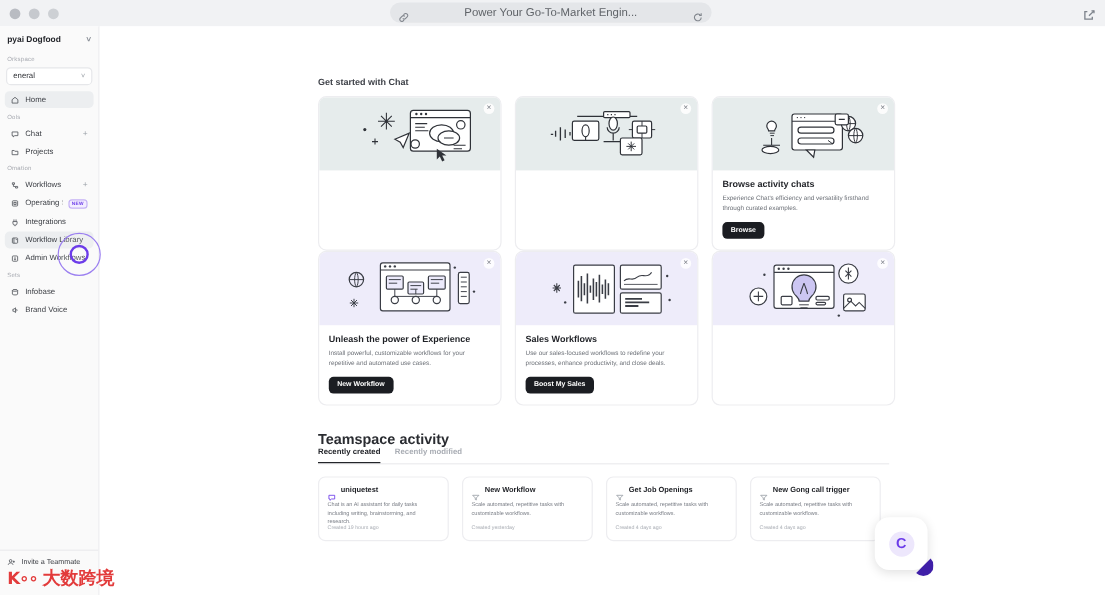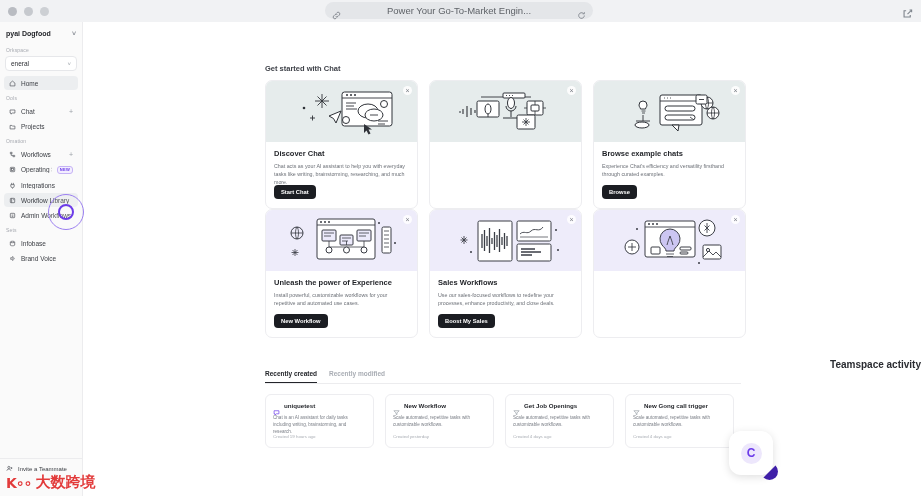--- a/index.html
+++ b/index.html
@@ -141,21 +141,21 @@
   .card-body { padding: 7px 8px 9px 8px; }
   .card-title { font-size: 7.5px; font-weight: bold; color: #1f2126; }
   .card-desc { font-size: 5.3px; color: #6c7077; line-height: 8px; margin-top: 4px; height: 16px; }
   .card-btn {
     display: inline-block; margin-top: 7px;
     background: #1b1d22; color: #fff; font-size: 5.8px; font-weight: bold;
     border-radius: 4px; padding: 4px 7px;
   }
 
   
-  .activity-title { font-size: 10px; font-weight: bold; color: #2a2c31; margin: 21px 0 0 0; text-align: right; }
+  .activity-title { font-size: 12px; font-weight: bold; color: #2a2c31; margin: 21px 0 0 0; }
   .tabs { display: flex; gap: 12px; border-bottom: 1px solid #ececee; width: 476px; }
   .tab { font-size: 6.5px; font-weight: bold; color: #a9adb4; padding-bottom: 5px; }
   .tab.active { color: #23252a; border-bottom: 1.5px solid #23252a; }
   .act-row { display: flex; gap: 11px; margin-top: 10px; }
   .act-card {
     width: 109px; border: 1px solid #ededf0; border-radius: 6px;
     padding: 7px 7px 8px 7px; background: #fff;
   }
   .act-head { display: flex; align-items: center; gap: 4px; }
   .act-head .ico { width: 7px; height: 7px; color: #6c3ce9; flex: none; }
@@ -368,25 +368,20 @@
               <ellipse cx="92" cy="29" rx="9" ry="6" fill="#fff"></ellipse>
               <path d="M88 29h8" stroke-width=".9"></path>
               <circle cx="102" cy="18" r="3.5"></circle>
               <path d="M96 35h10M96 38h7" stroke-width=".9"></path>
               <path d="M47 30l12-5-5 12-2.5-4.5z" fill="#fff"></path>
               <circle cx="64" cy="34" r="3.5" fill="#fff"></circle>
               <path d="M82 38l0 9 2.5-2.5 2 4 2-1-2-4h3.5z" fill="#2f3238" stroke="none"></path>
             </svg>
           </div>
           <div class="card-close">×</div>
-          <div class="card-body">
-            <div class="card-title">Discover Chat</div>
-            <div class="card-desc">Chat acts as your AI assistant to help you with everyday tasks like writing, brainstorming, researching, and much more.</div>
-            <div class="card-btn">Start Chat</div>
-          </div>
         </div>
 
         <div class="card">
           <div class="card-art art-chat">
             <svg width="110" height="50" viewBox="0 0 110 50" fill="none" stroke="#2f3238" stroke-width="1">
               <path d="M30 10h50" stroke-width=".9"></path>
               <rect x="52" y="6" width="22" height="5" rx="1" fill="#fff"></rect>
               <path d="M55 8.5h1M58 8.5h1M61 8.5h1" stroke-width=".9"></path>
               <rect x="26" y="14" width="22" height="16" rx="1.5" fill="#fff"></rect>
               <ellipse cx="37" cy="22" rx="3" ry="5"></ellipse>
@@ -423,21 +418,21 @@
               <circle cx="95" cy="16" r="6" fill="#fff"></circle>
               <path d="M89 16h12M95 10c2 2 2 10 0 12M95 10c-2 2-2 10 0 12" stroke-width=".8"></path>
               <rect x="84" y="8" width="11" height="9" rx="1.5" fill="#fff"></rect>
               <path d="M87 12.5h5" stroke-width=".9"></path>
               <circle cx="101" cy="26" r="6" fill="#fff"></circle>
               <path d="M95 26h12M101 20c2 2 2 10 0 12M101 20c-2 2-2 10 0 12" stroke-width=".8"></path>
             </svg>
           </div>
           <div class="card-close">×</div>
           <div class="card-body">
-            <div class="card-title">Browse example chats</div>
+            <div class="card-title">Browse activity chats</div>
             <div class="card-desc">Experience Chat's efficiency and versatility firsthand through curated examples.</div>
             <div class="card-btn">Browse</div>
           </div>
         </div>
       </div>
 
 
       <div class="card-row">
 
         <div class="card">

